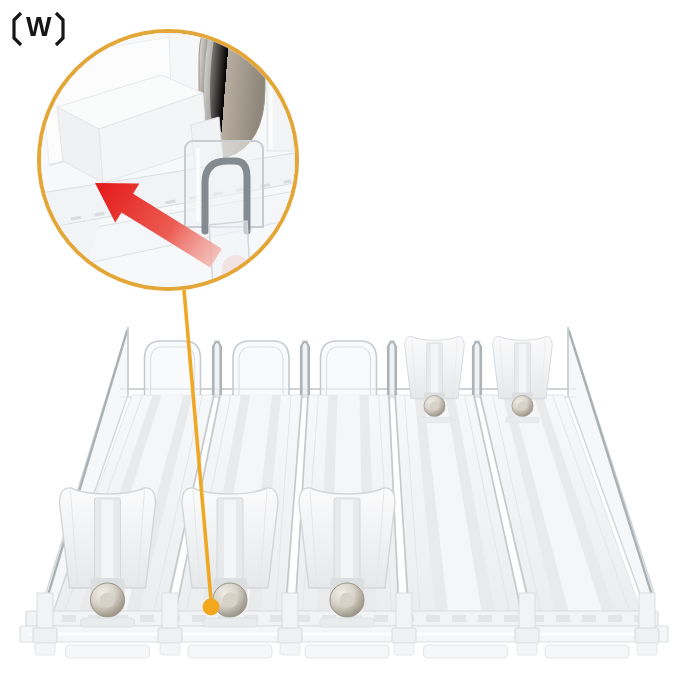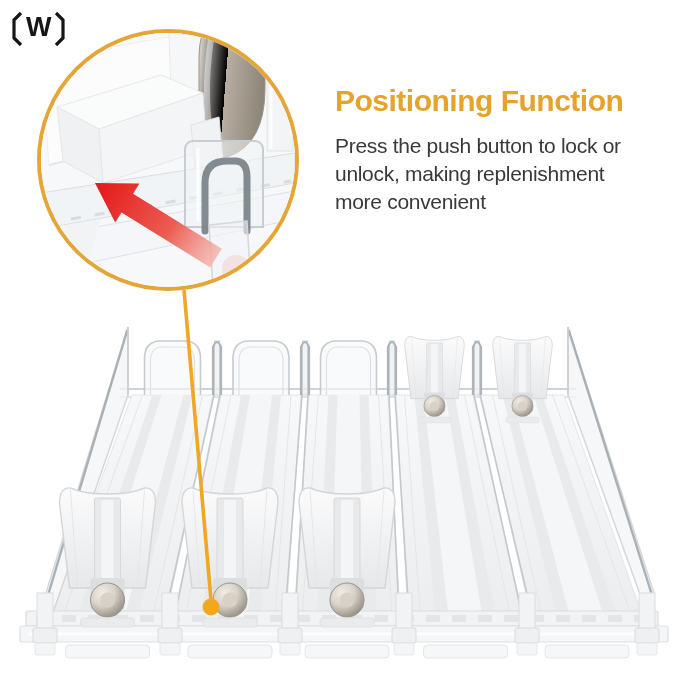--- a/index.html
+++ b/index.html
@@ -127,26 +127,20 @@
 
       <polygon points="168,192 206,188 210,254 172,254" fill="rgba(240,243,246,0.6)" stroke="#d3d7da" stroke-width="1.5"></polygon>
 
       <g>
         <circle cx="195" cy="236" r="14" fill="#f3b7b1" opacity="0.3"></circle>
         <polygon points="54,150 98.4,150.4 92.1,160.7 180.8,215.7 169.2,234.4 80.5,179.4 74.2,189.6" fill="url(#redGrad)"></polygon>
       </g>
     </svg>
   </div>
 
-  <div class="info-block">
-    <div class="info-title">Positioning Function</div>
-    <div class="info-line">Press the push button to lock or</div>
-    <div class="info-line">unlock, making replenishment</div>
-    <div class="info-line">more convenient</div>
-  </div>
 
   <div class="product-wrap">
     <svg width="700" height="390" viewBox="0 0 700 390">
       <defs>
         <linearGradient id="laneFloor" x1="0" y1="0" x2="0" y2="1">
           <stop offset="0" stop-color="#f7f8f9"></stop>
           <stop offset="1" stop-color="#ecedee"></stop>
         </linearGradient>
         <linearGradient id="paddleGrad" x1="0" y1="0" x2="0" y2="1">
           <stop offset="0" stop-color="#fbfbfc"></stop>

